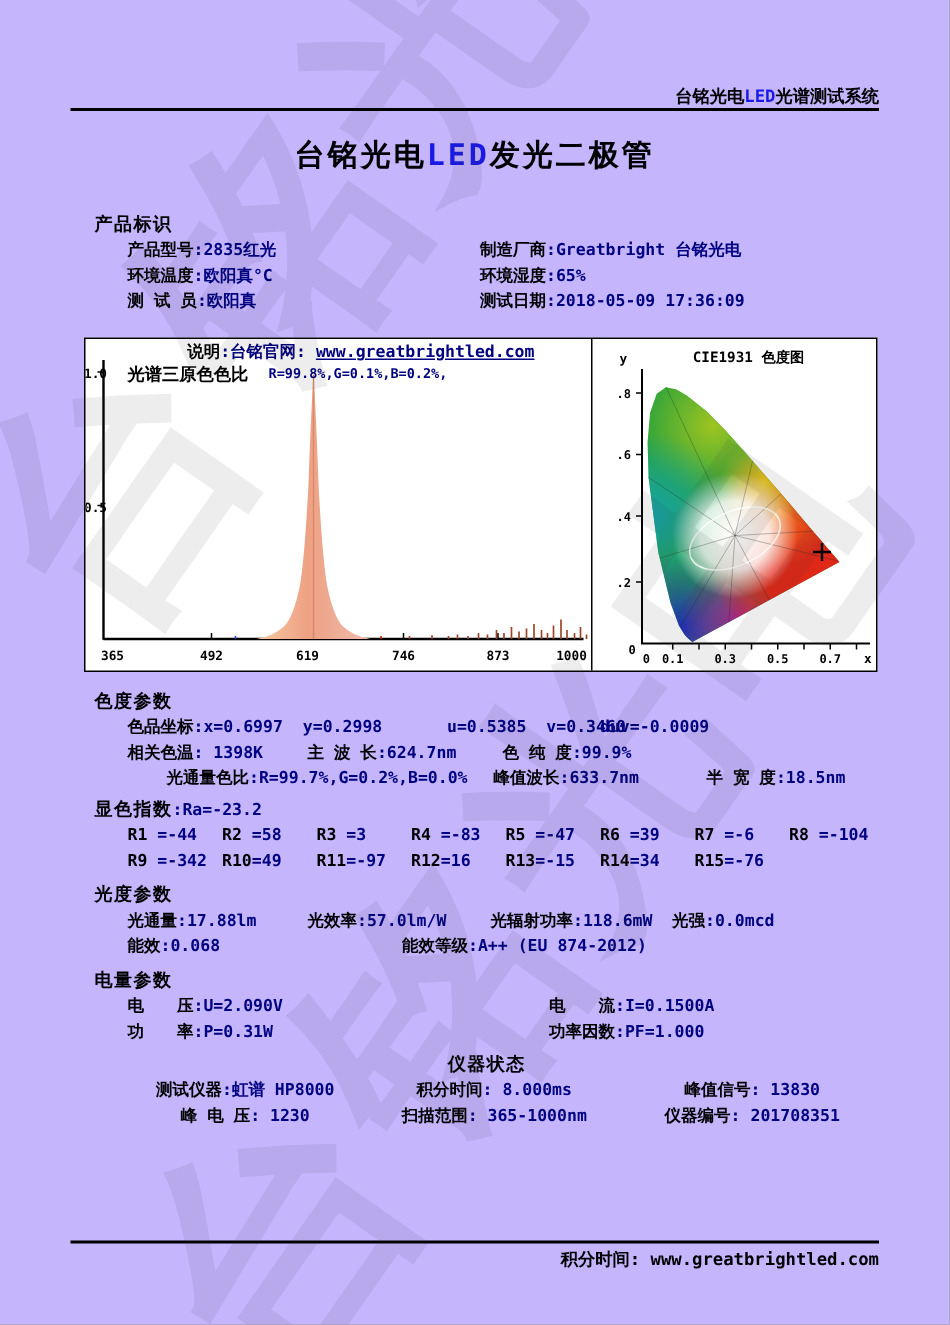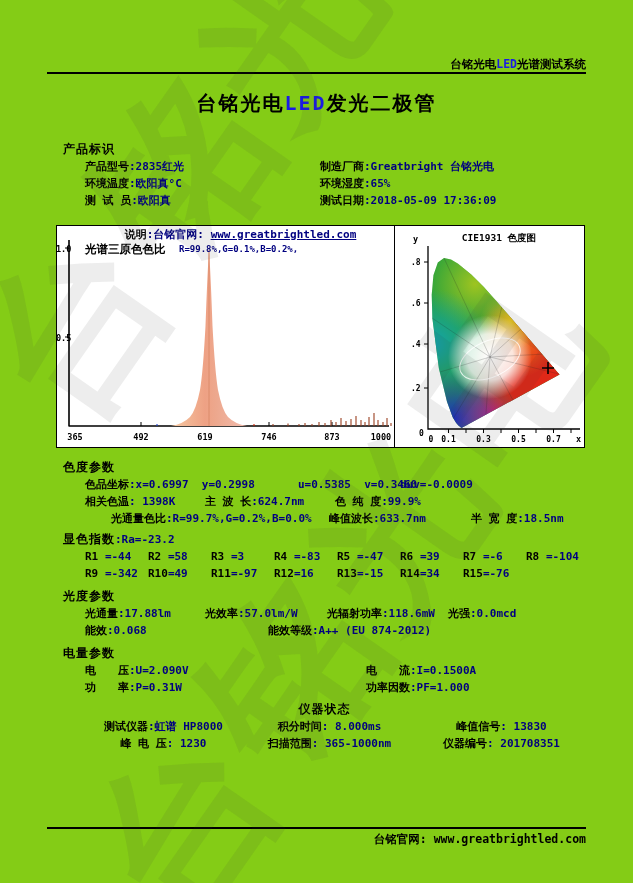--- a/index.html
+++ b/index.html
@@ -1,16 +1,16 @@
 <!DOCTYPE html>
 <html><head>
 <meta charset="utf-8">
 <style>
   html,body{margin:0;padding:0;background:#9a9a9a;}
-  .page{position:relative;width:633px;height:883px;margin:0 auto;background:#84cc16;
+  .page{position:relative;width:633px;height:883px;margin:0 auto;background:#c4b5fd;
         font-family:"DejaVu Sans Mono","DejaVu Sans",monospace;font-weight:bold;color:#000;
         overflow:hidden;}
   .wm{position:absolute;font-size:175px;color:rgba(60,60,60,0.09);white-space:nowrap;
       font-family:"DejaVu Sans","Liberation Sans",sans-serif;font-weight:bold;
       pointer-events:none;z-index:5;letter-spacing:8px;}
   .wm1{left:-70px;top:330px;transform:rotate(-55deg);transform-origin:left top;}
   .wm2{left:40px;top:830px;transform:rotate(-55deg);transform-origin:left top;}
 
   .header-text{position:absolute;top:57px;right:47px;font-size:11.5px;z-index:2;}
   .rule-top{position:absolute;left:47px;top:72px;width:539px;height:2px;background:#000;z-index:2;}
@@ -267,17 +267,17 @@
       <span><span class="lbl">峰值信号</span><span class="val">: 13830</span></span>
     </div>
     <div class="line grid g-in">
       <span><span class="lbl">峰 电 压</span><span class="val">: 1230</span></span>
       <span><span class="lbl">扫描范围</span><span class="val">: 365-1000nm</span></span>
       <span><span class="lbl">仪器编号</span><span class="val">: 201708351</span></span>
     </div>
   </div>
 
   <div class="rule-bottom"></div>
-  <div class="footer-text"><span class="lbl">台铭官网: </span><span>www.greatbrightled.com</span></div>
+  <div class="footer-text"><span class="lbl">积分时间: </span><span>www.greatbrightled.com</span></div>
 
   <div class="wm wm1">台铭光电</div>
   <div class="wm wm2">台铭光电</div>
 </div>
 
 </body></html>

